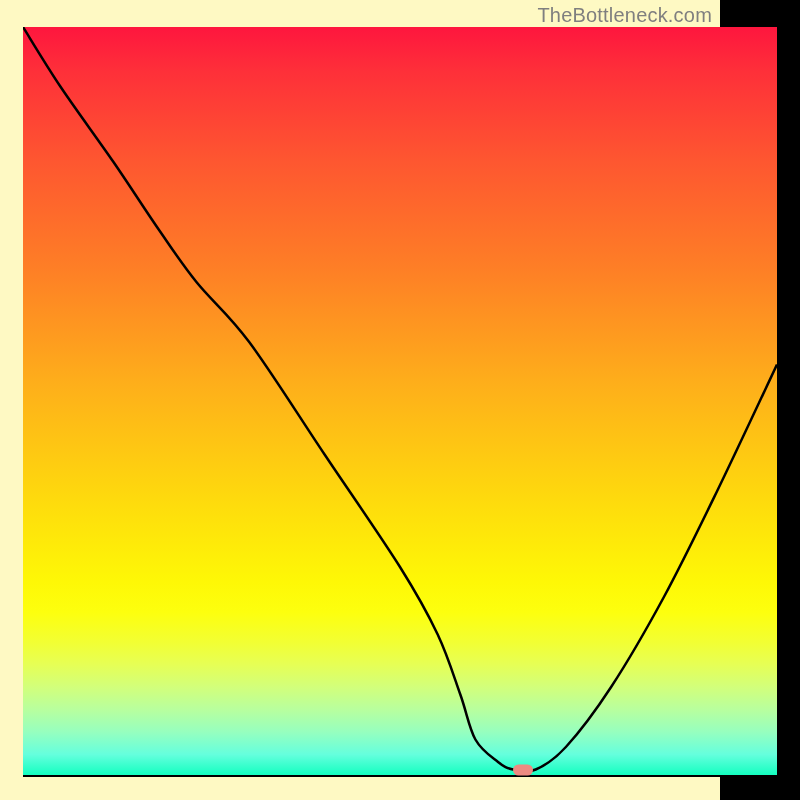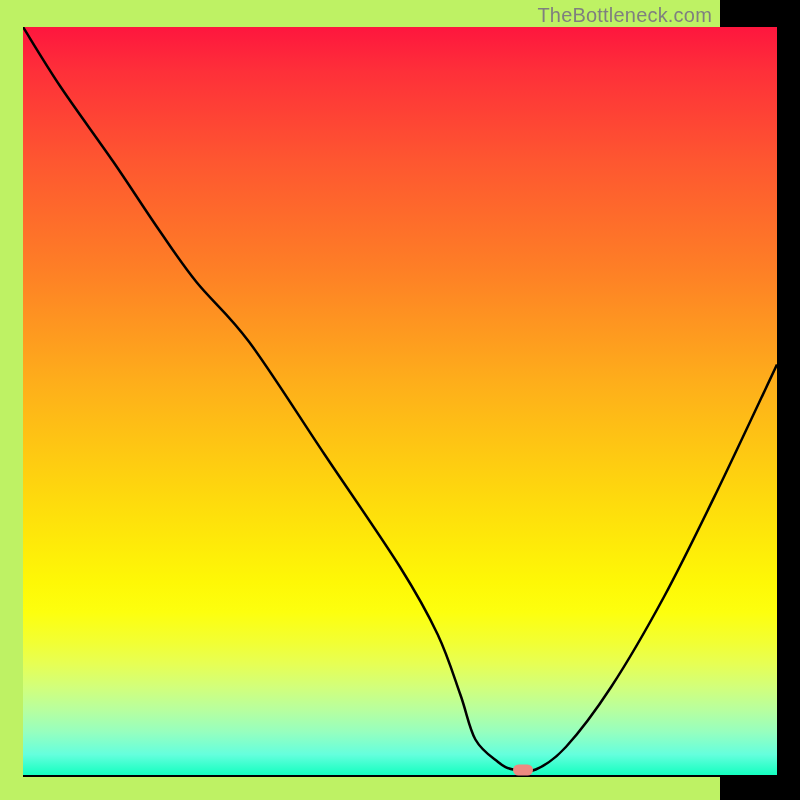--- a/index.html
+++ b/index.html
@@ -10,21 +10,21 @@
     background: #000;
     overflow: hidden;
     font-family: Arial, Helvetica, sans-serif;
   }
   .frame {
     position: absolute;
     top: 0;
     left: 0;
     width: 720px;
     height: 800px;
-    background: #bef264;
+    background: #fef9c3;
   }
   .watermark {
     position: absolute;
     top: 4px;
     right: 8px;
     color: #7f7f7f;
     font-size: 20px;
     font-weight: 500;
     letter-spacing: 0.2px;
     z-index: 10;

